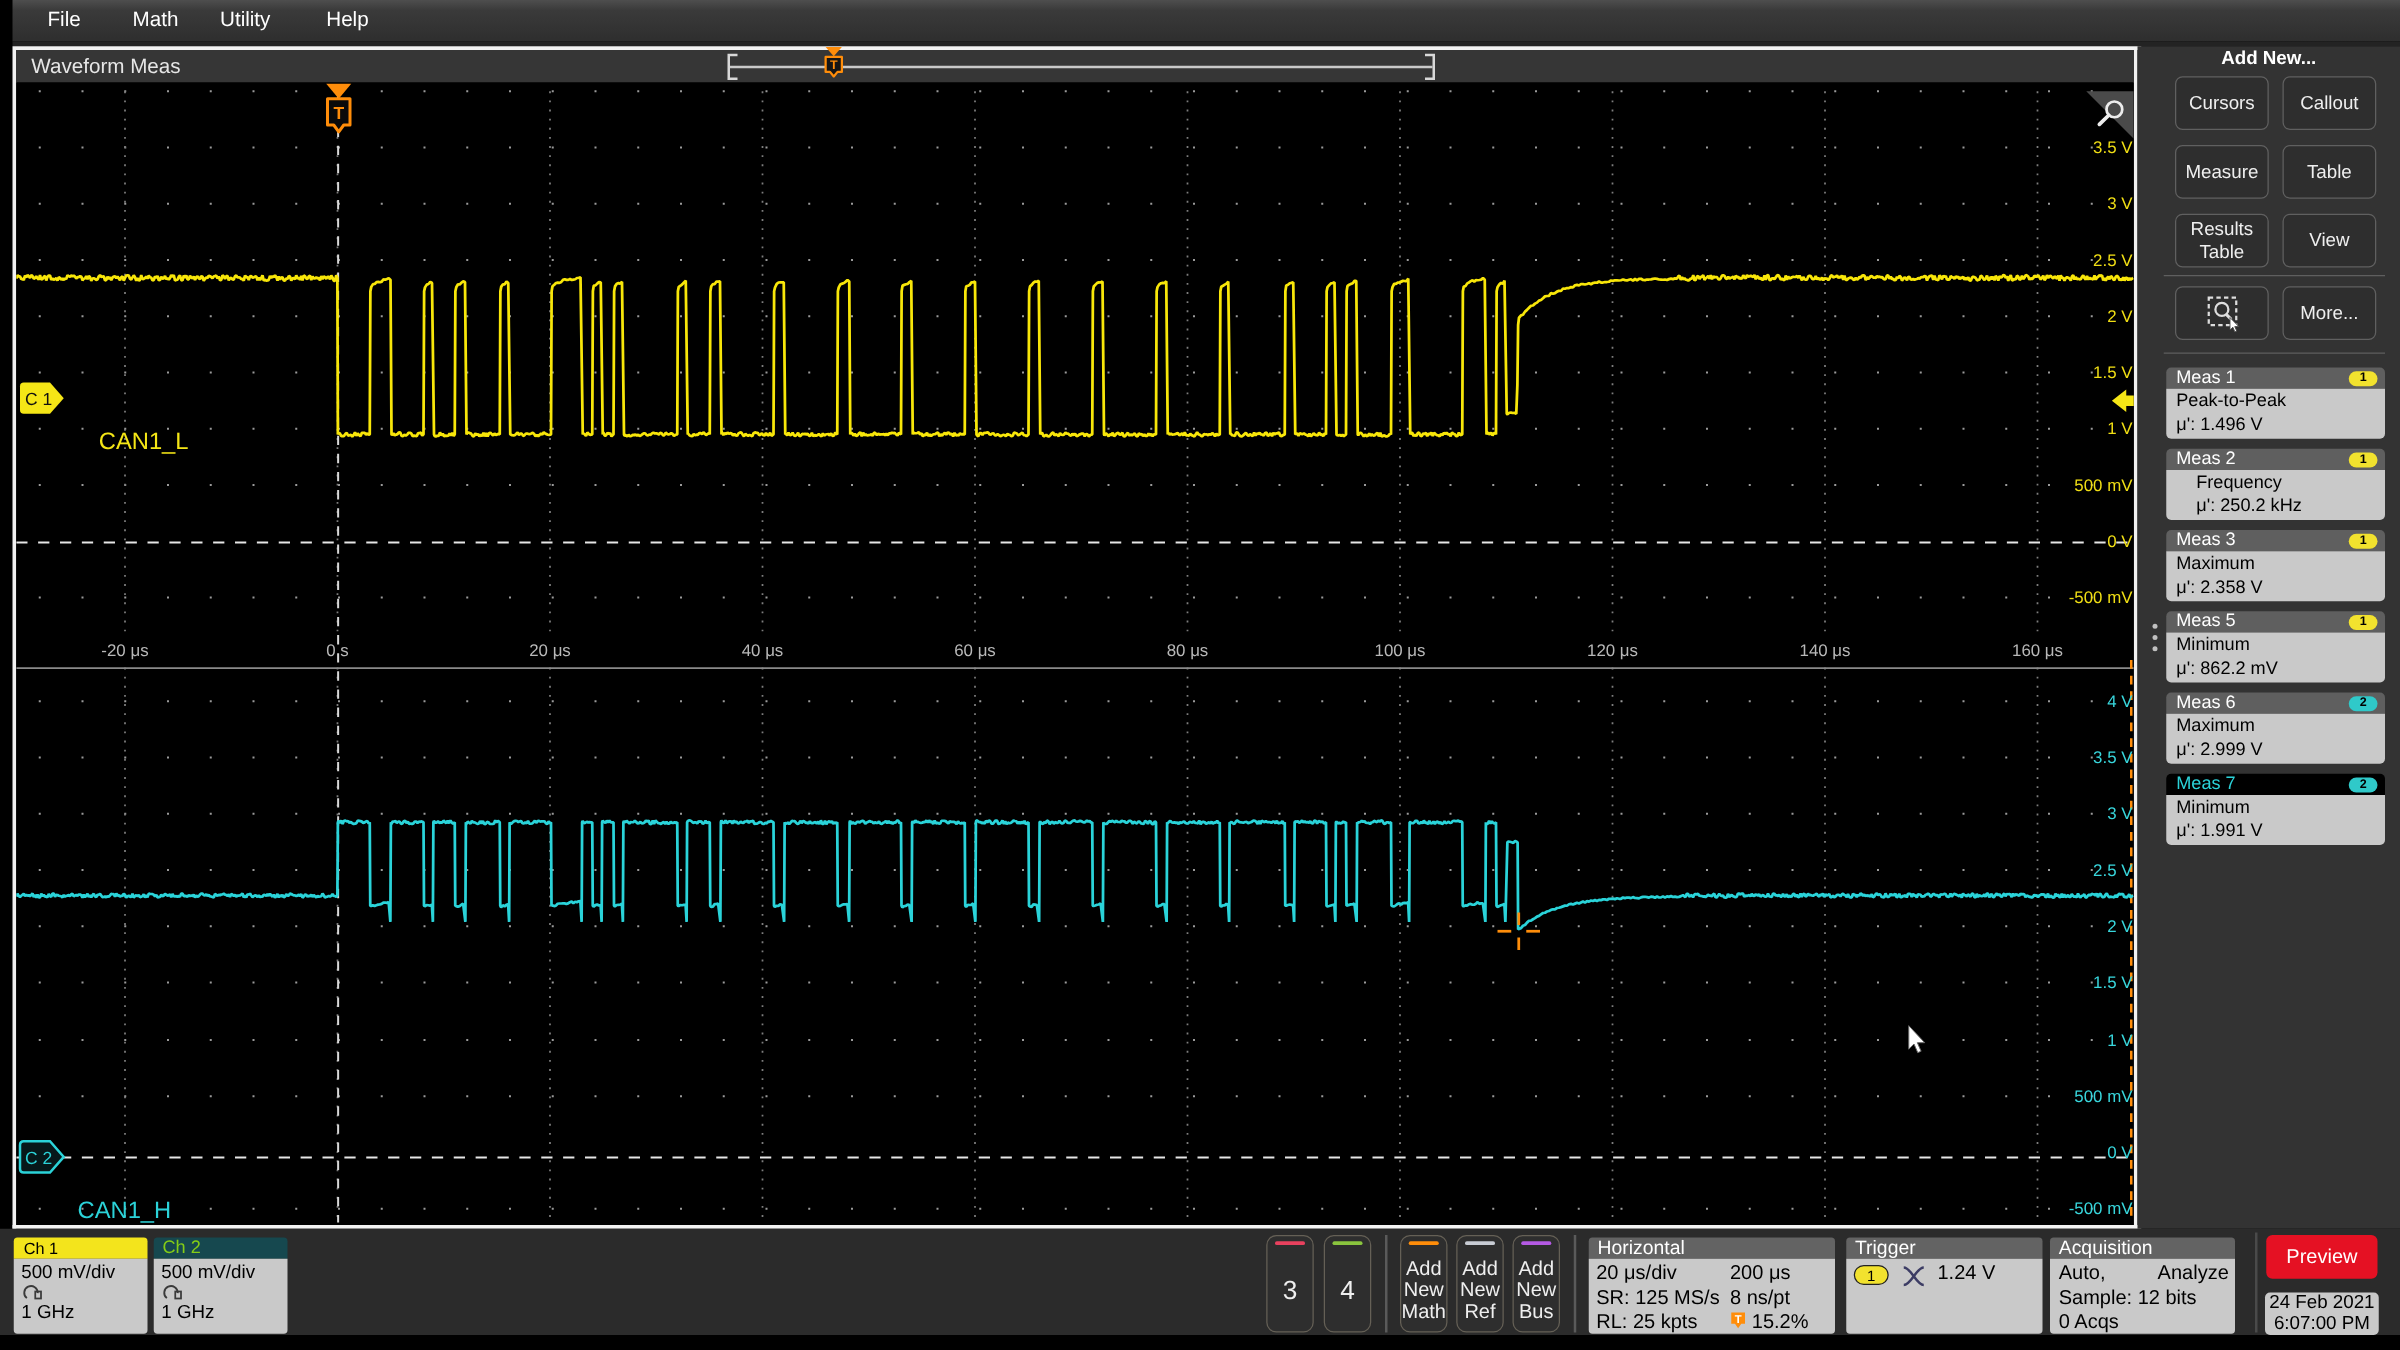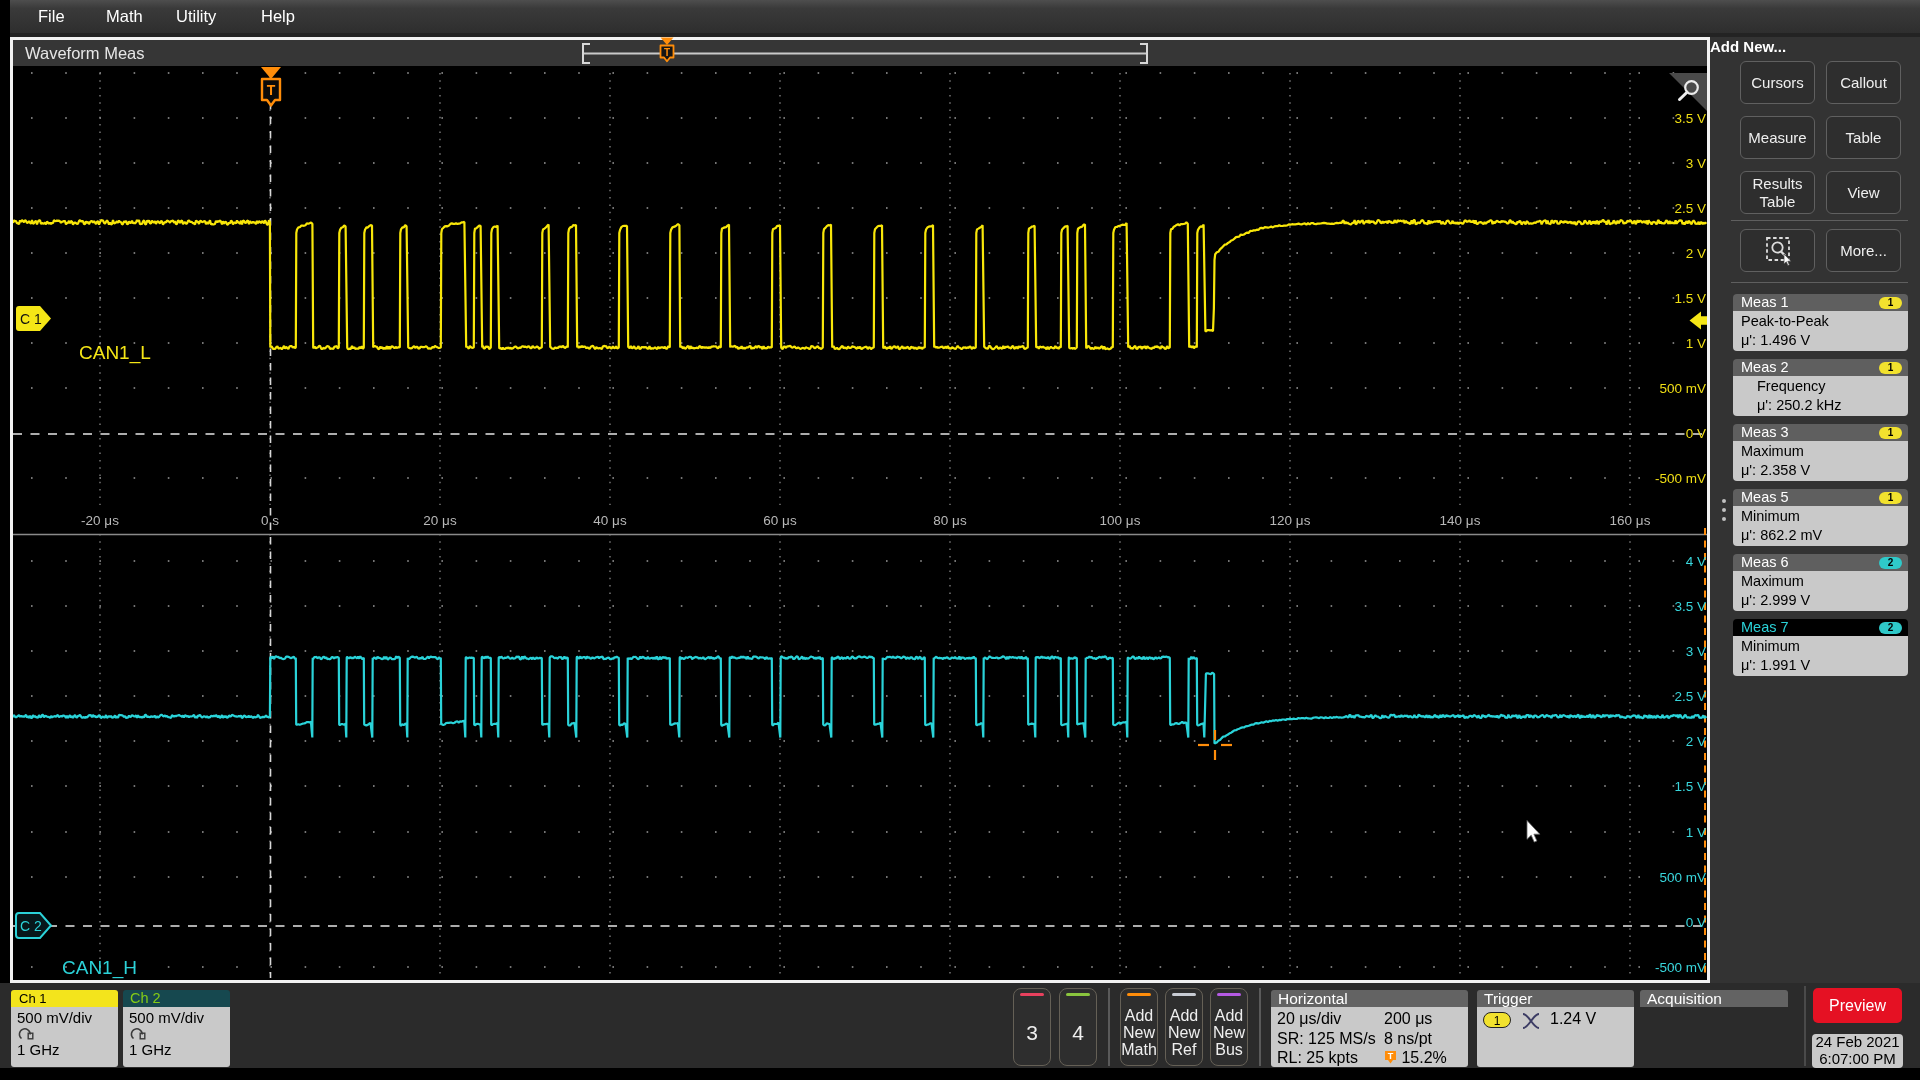--- a/index.html
+++ b/index.html
@@ -119,21 +119,21 @@
 <svg style="position:absolute;left:575px;top:36px" width="580" height="30" viewBox="575 36 580 30" font-family="Liberation Sans, sans-serif">
 <path d="M590,44 h-7 v19 h7" fill="none" stroke="#d8d8d8" stroke-width="2"></path>
 <path d="M1140,44 h7 v19 h-7" fill="none" stroke="#d8d8d8" stroke-width="2"></path>
 <line x1="584" y1="53.5" x2="1146" y2="53.5" stroke="#c9c9c9" stroke-width="2"></line>
 <polygon points="660.5,37.5 673.5,37.5 667,45" fill="#ff8d0a"></polygon>
 <path d="M660.5,45.5 h13 v12 h-3.5 l-3,3.7 l-3,-3.7 h-3.5 z" fill="#151515" stroke="#ff8d0a" stroke-width="1.8" stroke-linejoin="round"></path>
 <text x="667" y="55.5" text-anchor="middle" fill="#ff8d0a" font-size="10" font-weight="bold">T</text>
 </svg>
 <div style="position:absolute;left:1710px;top:37px;width:210px;height:946px;background:#333333">
 <div style="position:absolute;left:12px;top:462px;width:4px;height:4px;background:#c0c0c0;border-radius:50%;box-shadow:0 9px 0 #c0c0c0,0 18px 0 #c0c0c0"></div>
-<div style="position:absolute;left:0;top:1px;width:100%;color:#fff;font-size:15px;font-weight:bold">Add New...</div>
+<div style="position:absolute;left:0;top:1px;width:100%;text-align:center;color:#fff;font-size:15px;font-weight:bold">Add New...</div>
 <div style="position:absolute;left:30px;top:24px;width:75px;height:43px;background:#2e2e2e;border:1px solid #606060;border-radius:6px;color:#efefef;font-size:15px;text-align:center;display:flex;align-items:center;justify-content:center;line-height:1.15;box-sizing:border-box">Cursors</div>
 <div style="position:absolute;left:116px;top:24px;width:75px;height:43px;background:#2e2e2e;border:1px solid #606060;border-radius:6px;color:#efefef;font-size:15px;text-align:center;display:flex;align-items:center;justify-content:center;line-height:1.15;box-sizing:border-box">Callout</div>
 <div style="position:absolute;left:30px;top:79px;width:75px;height:43px;background:#2e2e2e;border:1px solid #606060;border-radius:6px;color:#efefef;font-size:15px;text-align:center;display:flex;align-items:center;justify-content:center;line-height:1.15;box-sizing:border-box">Measure</div>
 <div style="position:absolute;left:116px;top:79px;width:75px;height:43px;background:#2e2e2e;border:1px solid #606060;border-radius:6px;color:#efefef;font-size:15px;text-align:center;display:flex;align-items:center;justify-content:center;line-height:1.15;box-sizing:border-box">Table</div>
 <div style="position:absolute;left:30px;top:134px;width:75px;height:43px;background:#2e2e2e;border:1px solid #606060;border-radius:6px;color:#efefef;font-size:15px;text-align:center;display:flex;align-items:center;justify-content:center;line-height:1.15;box-sizing:border-box">Results<br>Table</div>
 <div style="position:absolute;left:116px;top:134px;width:75px;height:43px;background:#2e2e2e;border:1px solid #606060;border-radius:6px;color:#efefef;font-size:15px;text-align:center;display:flex;align-items:center;justify-content:center;line-height:1.15;box-sizing:border-box">View</div>
 <div style="position:absolute;left:21px;top:183px;width:177px;height:1px;background:#5f5f5f"></div>
 <div style="position:absolute;left:30px;top:192px;width:75px;height:43px;background:#2e2e2e;border:1px solid #606060;border-radius:6px;color:#efefef;font-size:15px;text-align:center;display:flex;align-items:center;justify-content:center;line-height:1.15;box-sizing:border-box">
       <svg width="40" height="36" viewBox="0 0 40 36">
 <rect x="9" y="5" width="22" height="22" fill="none" stroke="#dddddd" stroke-width="1.8" stroke-dasharray="3.5 2.6"></rect>
@@ -221,16 +221,20 @@
 <div style="position:absolute;left:0;top:17px;right:0;height:60px;background:#c9c9c9;border-radius:0 0 3px 3px;color:#000;font-size:16px;box-sizing:border-box">
         <div style="position:absolute;left:6px;top:5px;width:28px;height:16px;background:#f2e22e;border:1.5px solid #222;border-radius:8px;color:#000;font-size:12px;text-align:center;line-height:16px;box-sizing:border-box">1</div>
 <svg width="20" height="20" viewBox="0 0 20 20" style="position:absolute;left:44px;top:4px">
           <path d="M2,3 C8,3 12,17 18,17 M18,3 C12,3 8,17 2,17" fill="none" stroke="#3c3c64" stroke-width="2"></path>
         </svg>
 <div style="position:absolute;left:73px;top:3px">1.24 V</div>
       </div>
 </div>
 <div style="position:absolute;left:1640px;top:7px;width:148px;height:77px">
 <div style="position:absolute;left:0;top:0;right:0;height:17px;background:#636363;border-radius:3px 3px 0 0;color:#fff;font-size:15.5px;line-height:17px;padding-left:7px;box-sizing:border-box">Acquisition</div>
+<div style="position:absolute;left:0;top:17px;right:0;height:60px;background:#c9c9c9;border-radius:0 0 3px 3px;color:#000;font-size:16px;box-sizing:border-box">
+        <div style="position:absolute;left:7px;top:2px;line-height:19.5px">Auto,<br>Sample: 12 bits<br>0 Acqs</div>
+<div style="position:absolute;right:5px;top:2px;line-height:19.5px">Analyze</div>
+      </div>
 </div>
 <div style="position:absolute;left:1804px;top:3px;width:2px;height:80px;background:#4a4a4a"></div>
 <div style="position:absolute;left:1813px;top:5px;width:89px;height:35px;background:#e51123;border-radius:5px;color:#fff;font-weight:normal;font-size:16px;text-align:center;line-height:35px">Preview</div>
 <div style="position:absolute;left:1812px;top:51px;width:91px;height:34px;background:#c9c9c9;border-radius:4px;color:#000;font-size:15px;text-align:center;line-height:16.5px;padding-top:0px;box-sizing:border-box">24 Feb 2021<br>6:07:00 PM</div>
 </div>
 </body></html>

